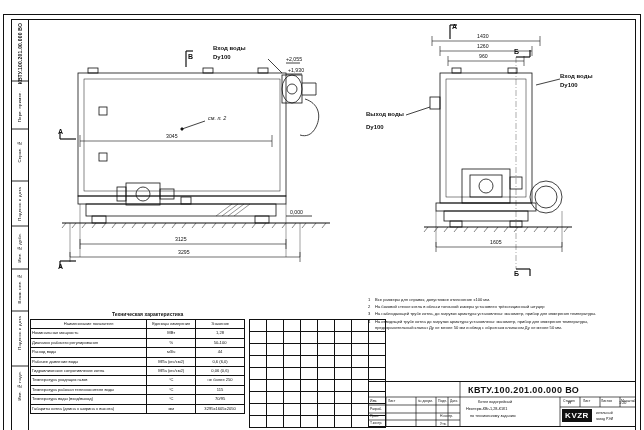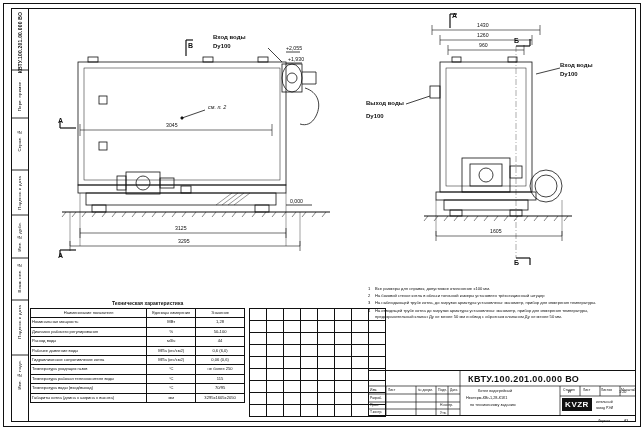--- a/index.html
+++ b/index.html
@@ -1,17 +1,17 @@
 <!DOCTYPE html>
 <html><head>
 <meta charset="utf-8">
 <style>
   html,body{margin:0;padding:0;background:#ffffff;}
   body{width:644px;height:430px;overflow:hidden;font-family:"Liberation Sans",sans-serif;color:#111;}
-  #sheet{position:relative;width:644px;height:346px;background:#fff;}
+  #sheet{position:relative;width:644px;height:346px;background:#fff;margin-top:11px;}
   .frame-outer{position:absolute;left:3px;top:3px;width:638px;height:424px;border:1px solid #111;box-sizing:border-box;}
   .frame-inner{position:absolute;left:11px;top:8px;width:625px;height:414px;border:1.4px solid #111;box-sizing:border-box;}
   .leftbar{position:absolute;left:11px;top:8px;width:18px;height:414px;border-right:1.2px solid #111;box-sizing:border-box;}
   .vtext{position:absolute;writing-mode:vertical-rl;transform:rotate(180deg);font-size:4.3px;letter-spacing:.2px;color:#111;white-space:nowrap;}
   .lbl{position:absolute;font-size:5.2px;color:#111;white-space:nowrap;}
   .lbl.b{font-weight:bold;}
   .lbl.it{font-style:italic;}
   .stamp-title{position:absolute;font-size:9px;font-weight:bold;letter-spacing:.4px;}
   svg{position:absolute;left:0;top:0;overflow:visible;}
   table{border-collapse:collapse;}

